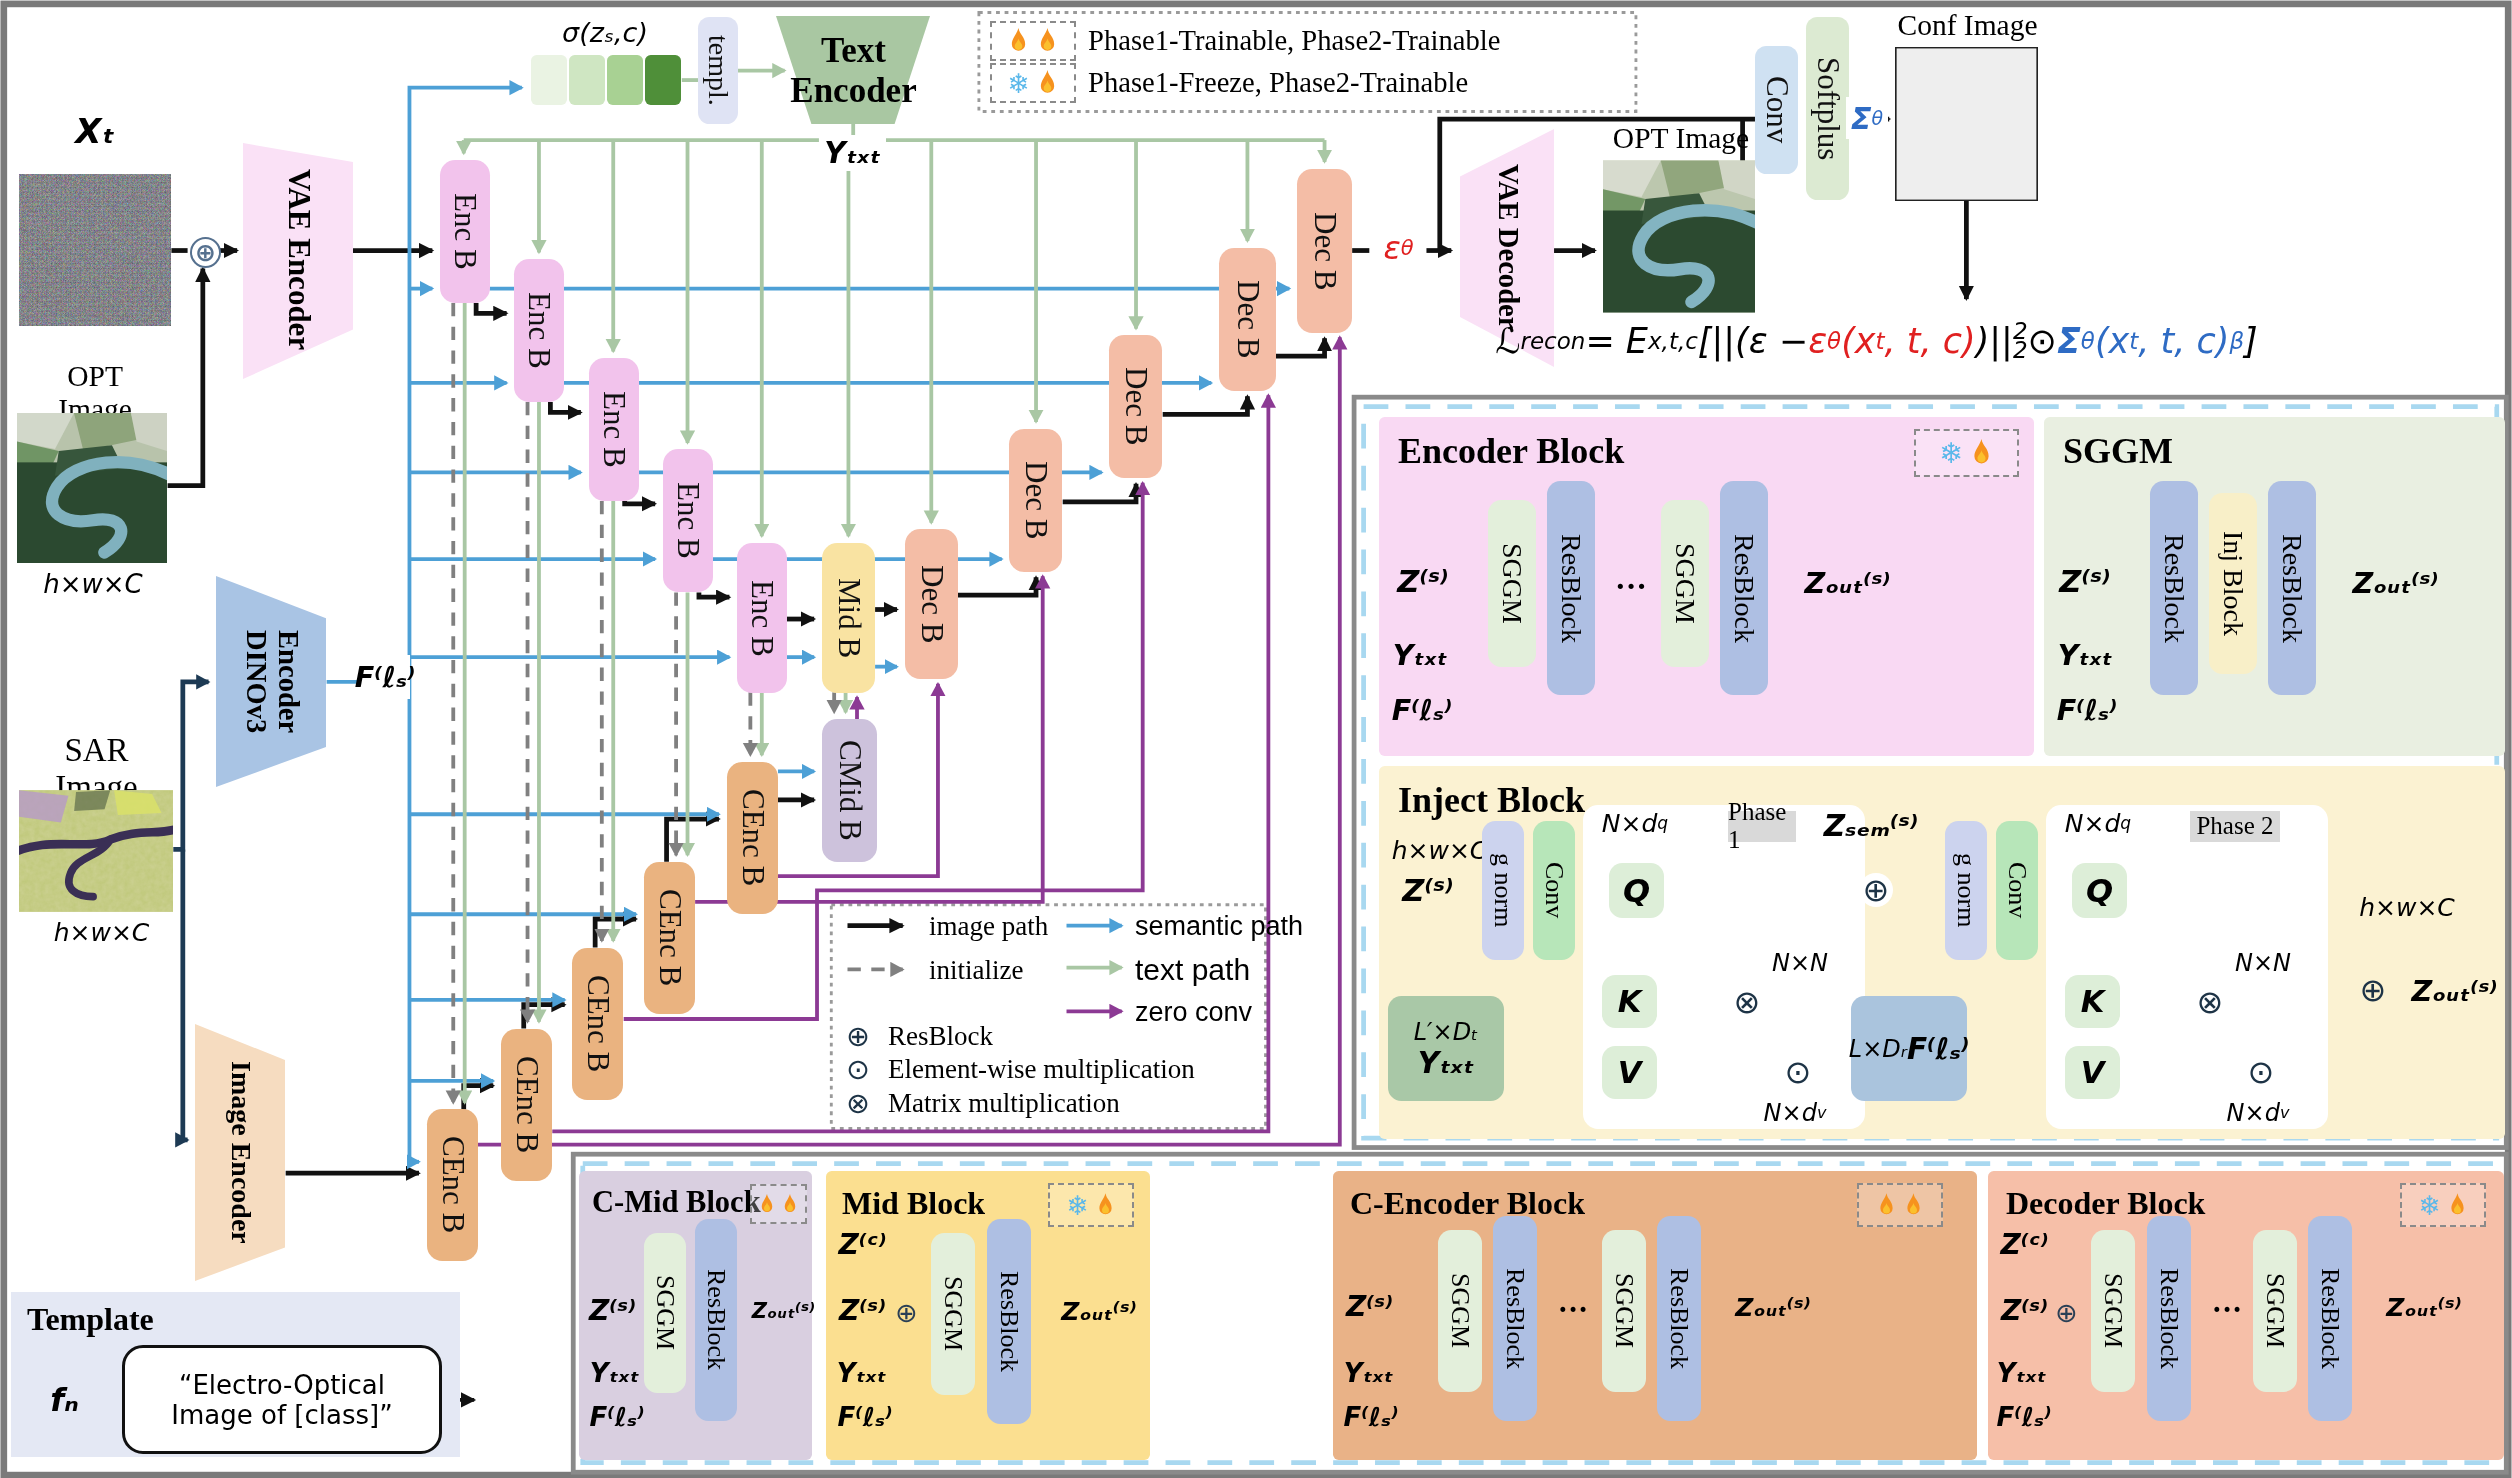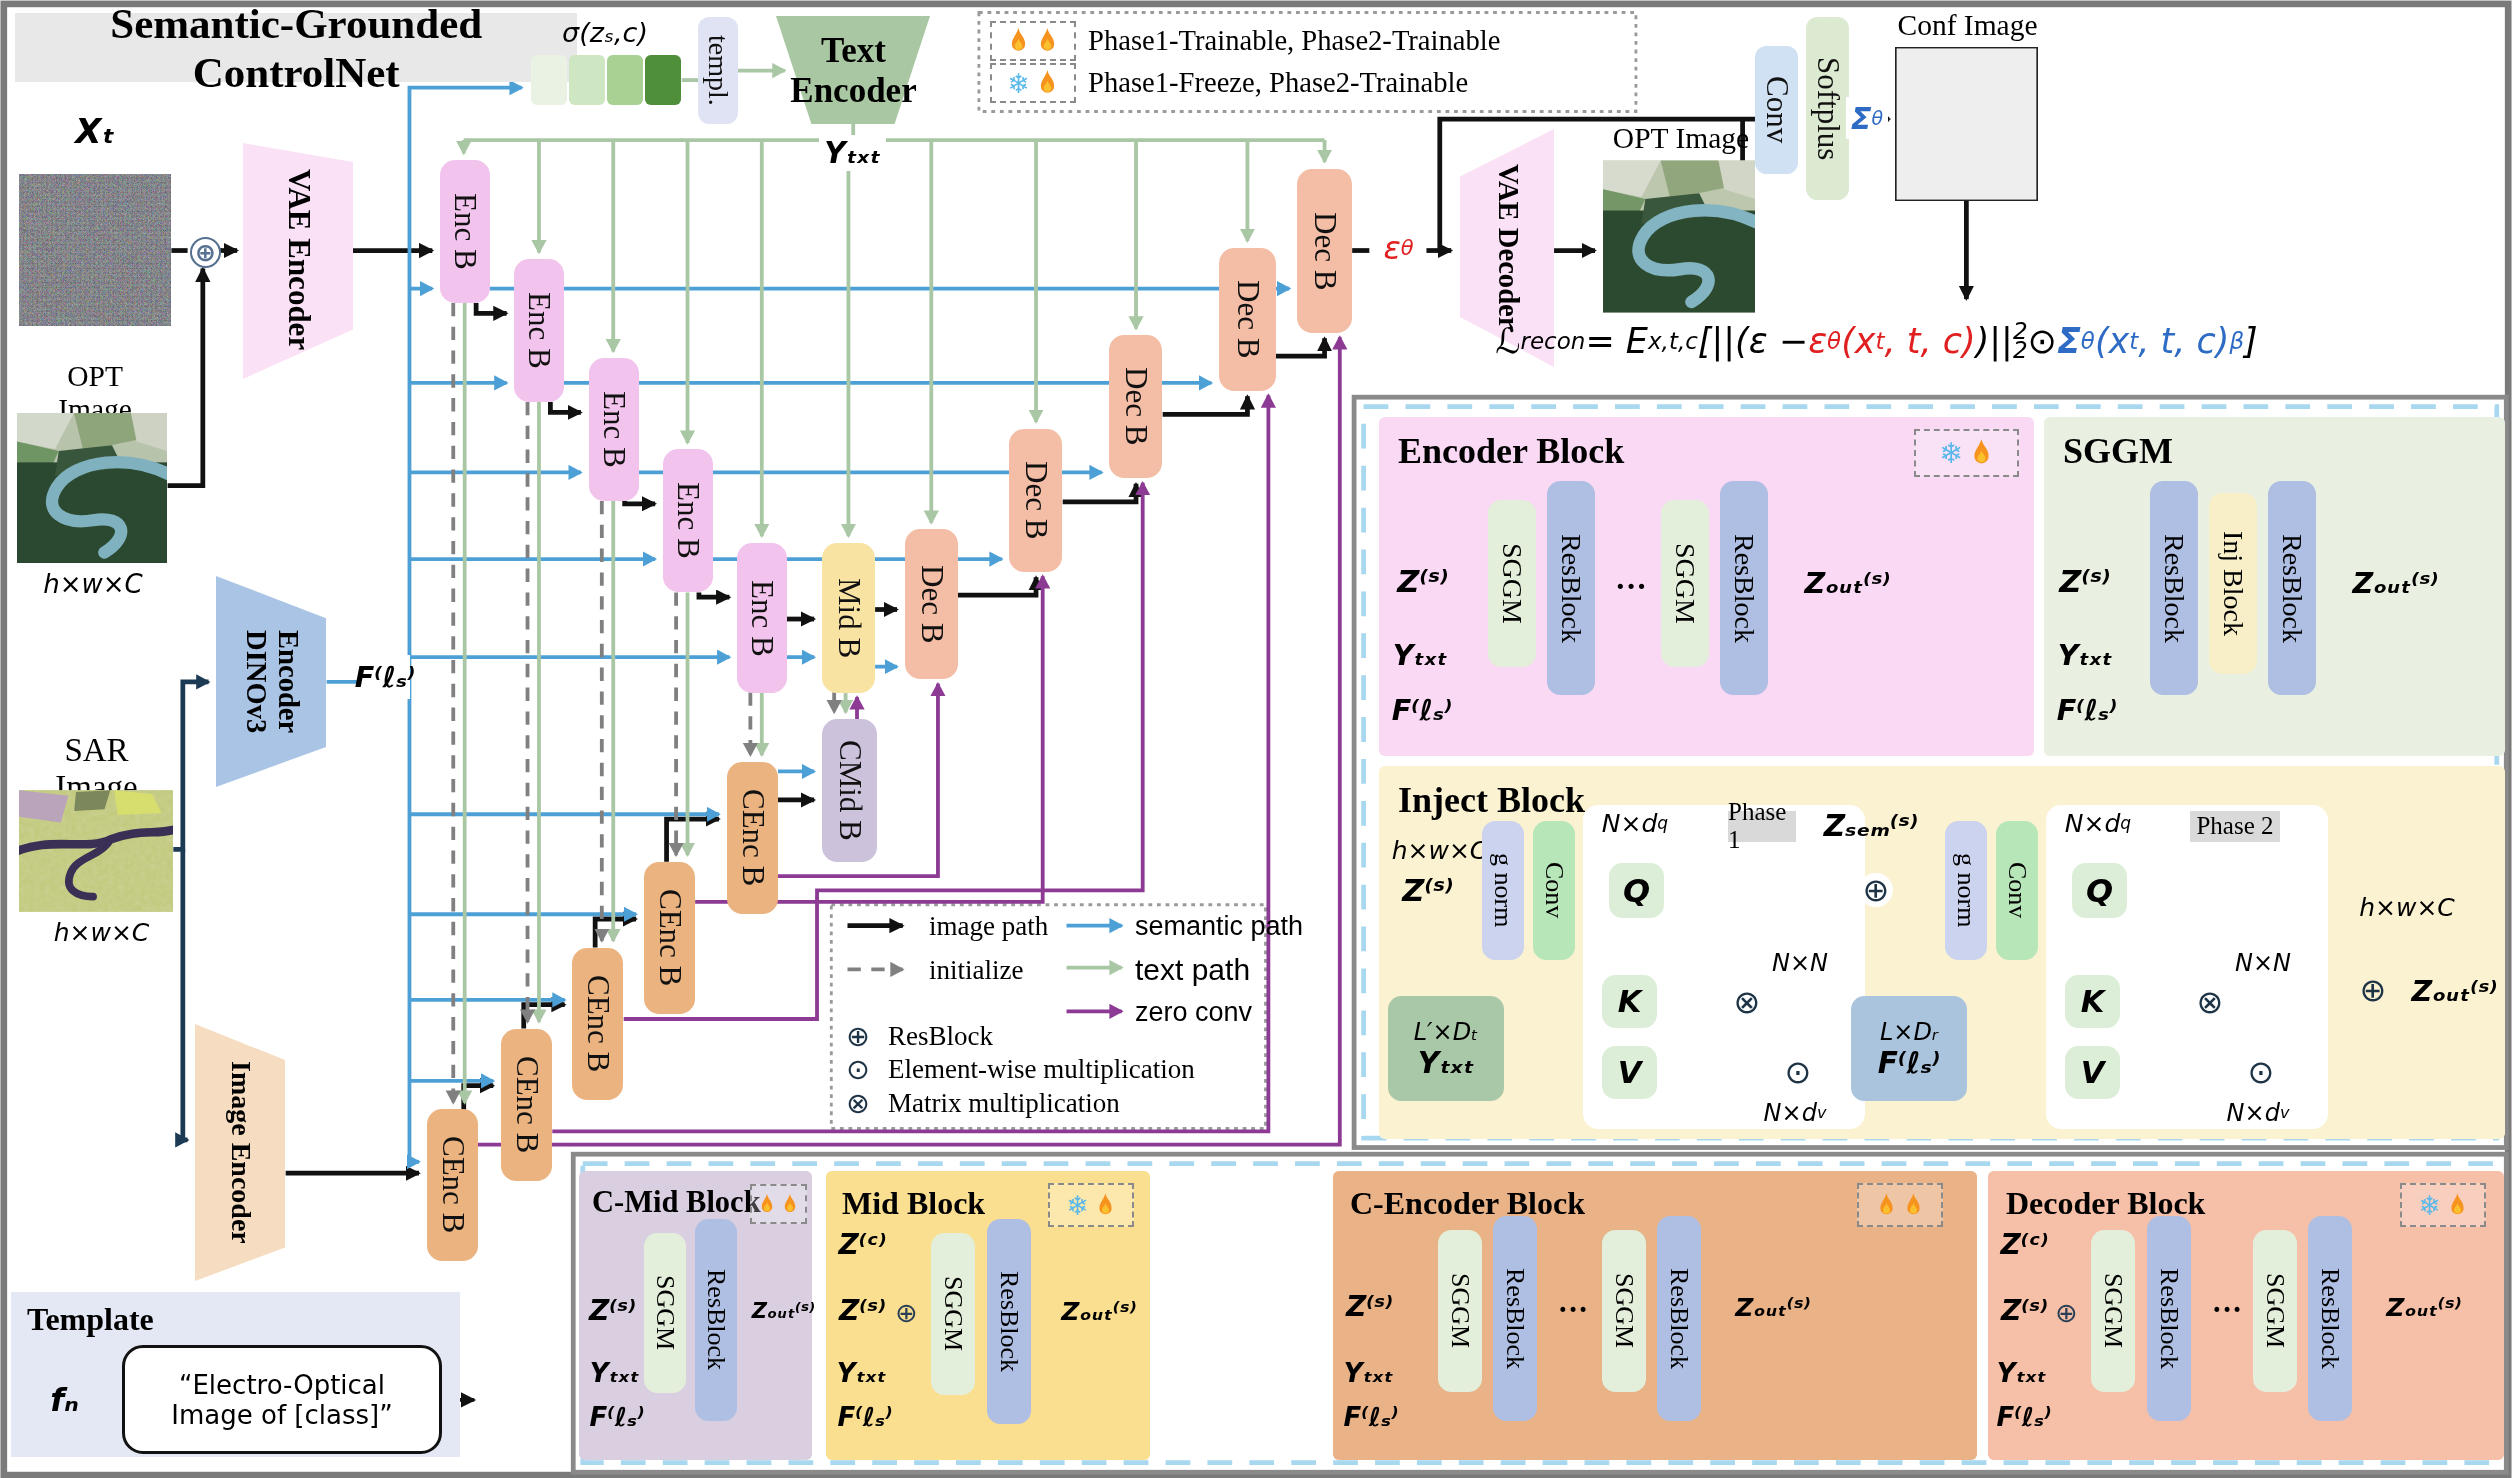--- a/index.html
+++ b/index.html
@@ -254,23 +254,20 @@
       <path d="M2146,1442 H2164 V1500"></path>
       <path d="M2156,1488 H2176 V1500"></path>
       <path d="M2164,1500 H2391"></path>
       <path d="M2221,1500 V1469" marker-end="url(#mk)"></path>
       <path d="M2391,1500 V1469" marker-end="url(#mk)"></path>
       <path d="M100,1470 H124" marker-end="url(#mk)"></path>
       <path d="M458,1470 H498" marker-end="url(#mk)"></path>
     </g>
   </svg>
 
-  <div class="abs ctr title-box" style="left:15.2px;top:13.3px;width:562px;height:69px;">
-      <span>Semantic-Grounded ControlNet</span>
-    </div>
 
   <div class="abs ctr mb" style="left:57px;top:110px;width:76px;height:42px;font-size:34px;">
       <span>Xₜ</span>
     </div>
 
   <div class="imgframe" style="left:19px;top:174px;width:152px;height:152px;">
     <svg width="152" height="152" viewBox="0 0 160 160">
         <defs>
           <filter id="fnoise">
             <feTurbulence type="turbulence" baseFrequency="0.75" numOctaves="2" seed="7"></feTurbulence>
@@ -699,21 +696,21 @@
       <span>⊙</span>
     </div>
   <div class="abs ctr m" style="left:2227px;top:949px;width:72px;height:27px;font-size:24px;">
       <span>N×N</span>
     </div>
   <div class="abs ctr" style="left:2215px;top:1099px;width:86px;height:27px;">
       <span class="m" style="font-size:24px;">N×d</span>
       <sub class="m" style="font-size:16px;">v</sub>
     </div>
 
-  <div class="abs" style="left:1851px;top:996px;width:116px;height:105px;background:#aac4dd;border-radius:13.3px;display:flex;flex-direction:column;align-items:center;justify-content:center;">
+  <div class="abs" style="left:1851px;top:996px;width:116px;height:105px;background:#aac4dd;border-radius:13.3px;display:flex;align-items:center;justify-content:center;">
     <span class="m" style="font-size:24px;">L×Dᵣ</span>
     <span class="mb" style="font-size:29.5px;">F⁽ℓₛ⁾</span>
   </div>
 
   <div class="node" style="left:2356px;top:973px;width:34px;height:34px;font-size:32px;color:#1d3346;background:transparent;">
       <span>⊕</span>
     </div>
   <div class="abs ctr m" style="left:2350px;top:893px;width:114px;height:28.6px;font-size:25px;">
       <span>h×w×C</span>
     </div>

